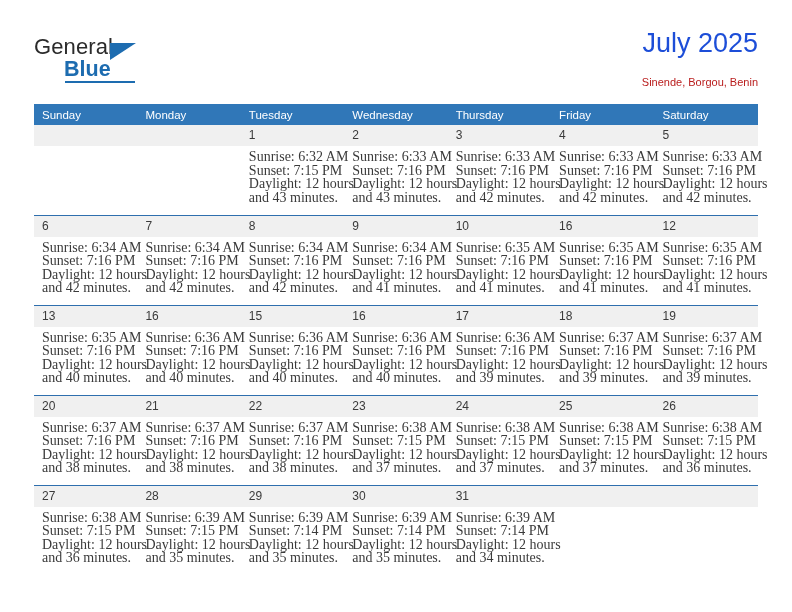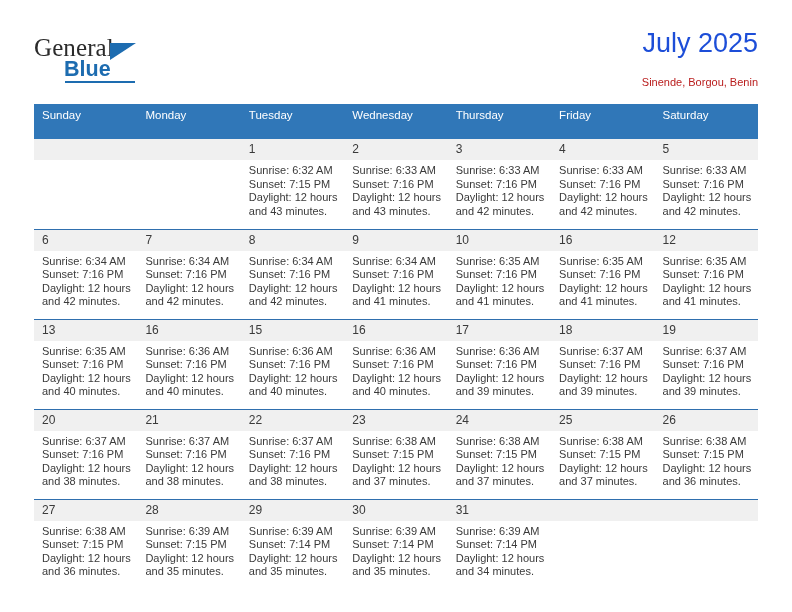--- a/index.html
+++ b/index.html
@@ -28,24 +28,24 @@
   .logo {
     position: absolute;
     left: 34px;
     top: 6px;
     width: 210px;
     height: 58px;
   }
   .logo-general {
     position: absolute;
     left: 0; top: 0;
-    font-size: 25px;
+    font-size: 22px;
     letter-spacing: .1px;
     color: #2b2b2b;
-    font-family: Liberation Serif, serif;
+    font-family: Liberation Sans, sans-serif;
   }
   .logo-tri {
     position: absolute;
     left: 76px;
     top: 9px;
     width: 0; height: 0;
     border-left: 26px solid #1d6cb0;
     border-bottom: 17px solid transparent;
   }
   .logo-blue {
@@ -93,21 +93,21 @@
     width: 724px;
     border-collapse: collapse;
     table-layout: fixed;
   }
   .cal th {
     background: #3077b8;
     color: #ffffff;
     font-weight: normal;
     font-size: 11.5px;
     text-align: left;
-    padding: 5px 0 18px 8px;
+    padding: 5px 0 4px 8px;
     height: 21px;
     border: none;
     margin-top: 41px;
   }
   .cal td {
     vertical-align: top;
     padding: 0;
     border: none;
     border-top: 1px solid #2f6fae;
     height: 90px;
@@ -119,23 +119,24 @@
     display: block;
     background: #f0f0f0;
     font-size: 12px;
     color: #3a3a3a;
     padding: 4px 0 4px 8px;
     height: 21px;
     line-height: 13px;
   }
   .info {
     padding: 4px 8px 0 8px;
-    font-size: 11px;
+    font-size: 14px;
     line-height: 13.6px;
     color: #3a3a3a;
+    font-family: Liberation Serif, serif;
   }
   .info div { white-space: nowrap; }
   .empty .daynum { color: transparent; }
 </style>
 </head>
 <body>
 
 <div class="page">
 
   <div class="top">

